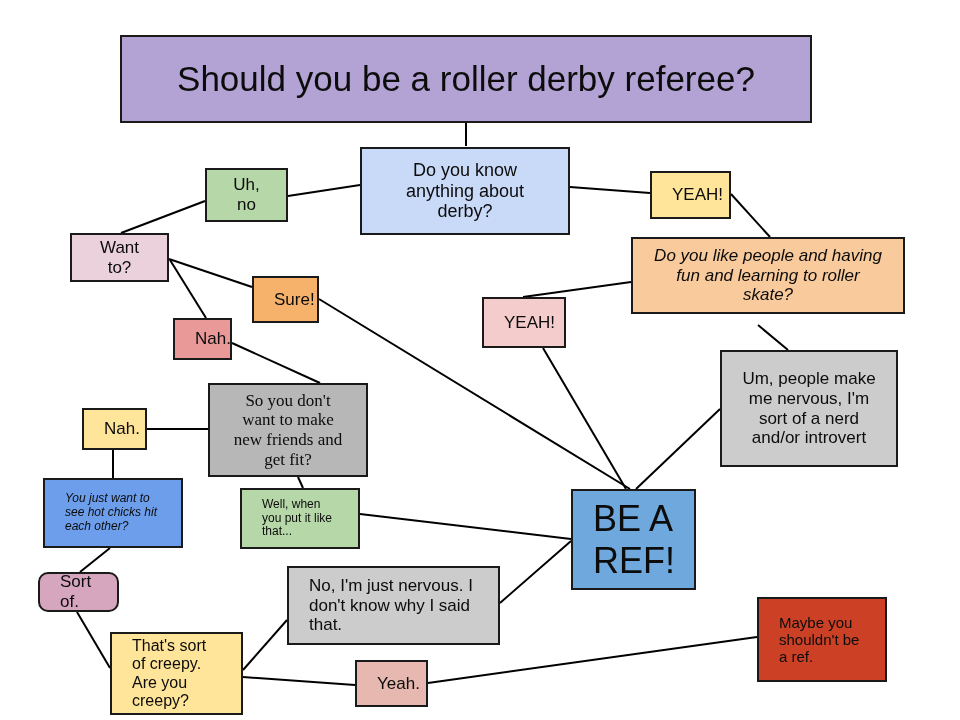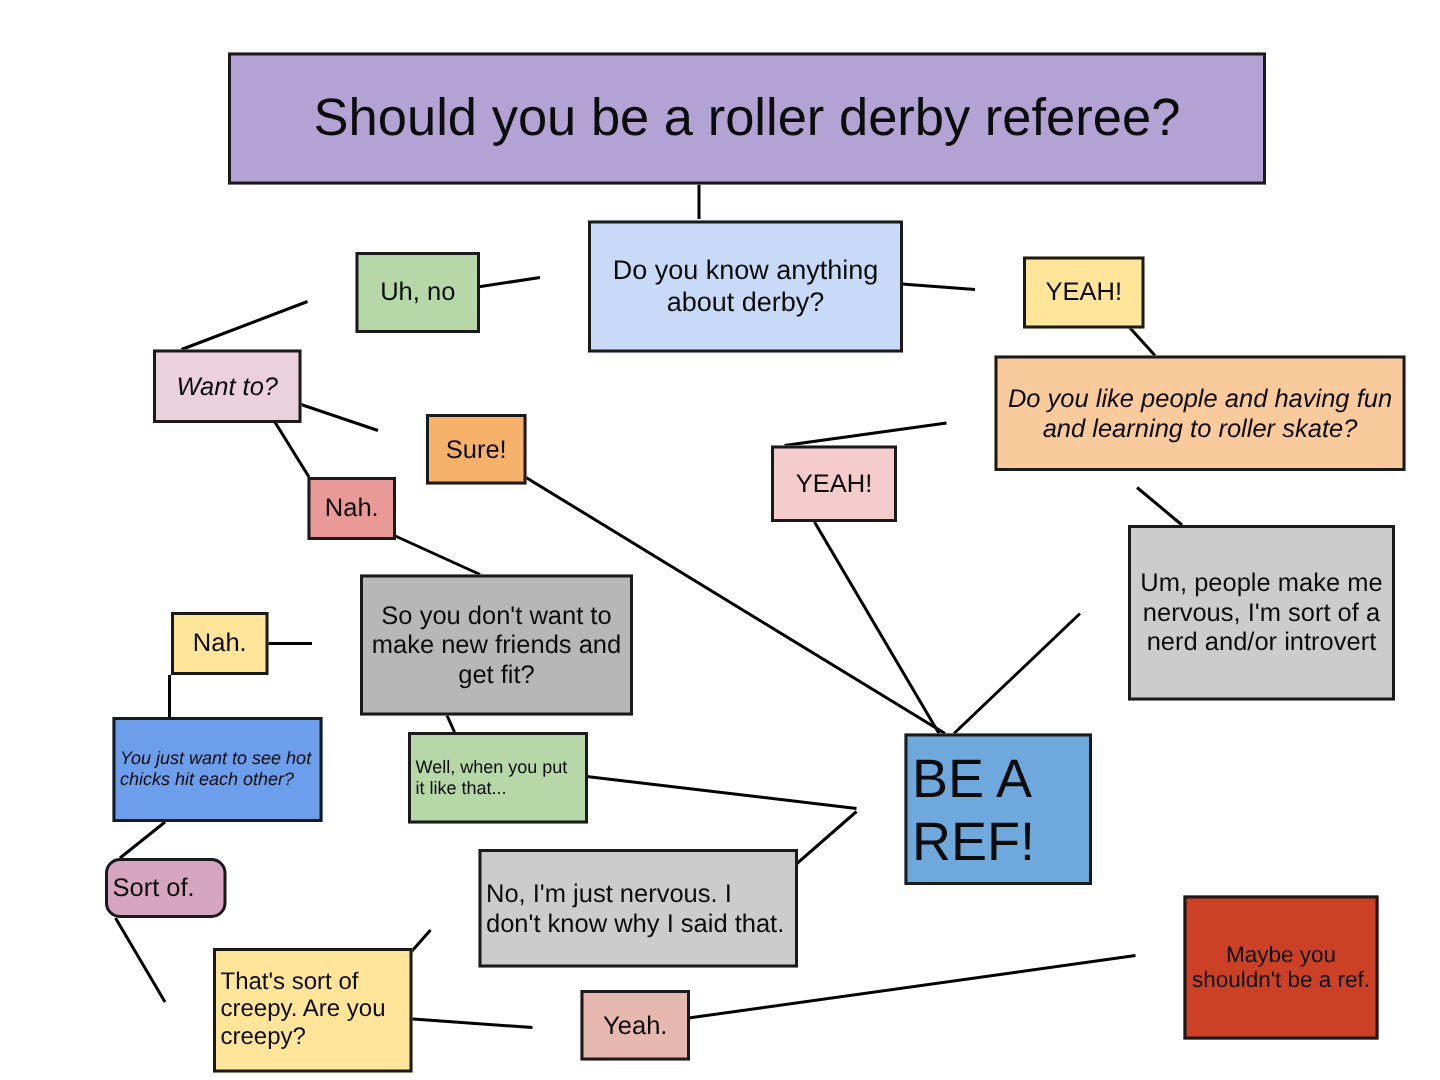--- a/index.html
+++ b/index.html
@@ -21,25 +21,24 @@
     top: 0;
     width: 960px;
     height: 720px;
   }
   .node {
     position: absolute;
     box-sizing: border-box;
     border: 2px solid #1d4ed8;
     display: flex;
     align-items: center;
-    padding: 2px 3px;
+    padding: 2px 20px;
     color: #0c0c0c;
     line-height: 1.15;
     letter-spacing: 0;
-    margin-left: 32px;
   }
   .node span {
     display: block;
     width: 100%;
   }
 </style>
 </head>
 <body>
 
 <div class="canvas">
@@ -76,36 +75,36 @@
     </div>
     <div class="node" style="left: 205px; top: 168px; width: 83px; height: 54px; background: rgb(182, 215, 168); font-size: 17px; text-align: center; justify-content: center; border-color: rgb(26, 26, 26);">
       <span>Uh, no</span>
     </div>
     <div class="node" style="left: 650px; top: 171px; width: 81px; height: 48px; background: rgb(255, 229, 153); font-size: 17px; text-align: center; justify-content: center; border-color: rgb(26, 26, 26);">
       <span>YEAH!</span>
     </div>
     <div class="node" style="left: 631px; top: 237px; width: 274px; height: 77px; background: rgb(249, 203, 156); font-size: 17px; text-align: center; justify-content: center; border-color: rgb(26, 26, 26); font-style: italic;">
       <span>Do you like people and having fun and learning to roller skate?</span>
     </div>
-    <div class="node" style="left: 70px; top: 233px; width: 99px; height: 49px; background: rgb(234, 209, 220); font-size: 17px; text-align: center; justify-content: center; border-color: rgb(26, 26, 26); font-style: italic;">
+    <div class="node" style="left: 70px; top: 233px; width: 99px; height: 49px; background: rgb(234, 209, 220); font-size: 17px; text-align: center; justify-content: center; border-color: rgb(26, 26, 26);">
       <span>Want to?</span>
     </div>
     <div class="node" style="left: 252px; top: 276px; width: 67px; height: 47px; background: rgb(246, 178, 107); font-size: 17px; text-align: center; justify-content: center; border-color: rgb(26, 26, 26);">
       <span>Sure!</span>
     </div>
     <div class="node" style="left: 173px; top: 318px; width: 59px; height: 42px; background: rgb(234, 153, 153); font-size: 17px; text-align: center; justify-content: center; border-color: rgb(26, 26, 26);">
       <span>Nah.</span>
     </div>
     <div class="node" style="left: 482px; top: 297px; width: 84px; height: 51px; background: rgb(244, 204, 204); font-size: 17px; text-align: center; justify-content: center; border-color: rgb(26, 26, 26);">
       <span>YEAH!</span>
     </div>
     <div class="node" style="left: 720px; top: 350px; width: 178px; height: 117px; background: rgb(204, 204, 204); font-size: 17px; text-align: center; justify-content: center; border-color: rgb(26, 26, 26);">
       <span>Um, people make me nervous, I'm sort of a nerd and/or introvert</span>
     </div>
-    <div class="node" style="left: 208px; top: 383px; width: 182px; height: 94px; background: rgb(183, 183, 183); font-size: 17px; text-align: center; justify-content: center; border-color: rgb(26, 26, 26);">
+    <div class="node" style="left: 208px; top: 383px; width: 160px; height: 94px; background: rgb(183, 183, 183); font-size: 17px; text-align: center; justify-content: center; border-color: rgb(26, 26, 26); font-family: Liberation Serif, serif;">
       <span>So you don't want to make new friends and get fit?</span>
     </div>
     <div class="node" style="left: 82px; top: 408px; width: 65px; height: 42px; background: rgb(255, 229, 153); font-size: 17px; text-align: center; justify-content: center; border-color: rgb(26, 26, 26);">
       <span>Nah.</span>
     </div>
     <div class="node" style="left: 43px; top: 478px; width: 140px; height: 70px; background: rgb(109, 158, 235); font-size: 12px; text-align: left; justify-content: flex-start; border-color: rgb(26, 26, 26); font-style: italic;">
       <span>You just want to see hot chicks hit each other?</span>
     </div>
     <div class="node" style="left: 240px; top: 488px; width: 120px; height: 61px; background: rgb(182, 215, 168); font-size: 12px; text-align: left; justify-content: center; border-color: rgb(26, 26, 26);">
       <span>Well, when you put it like that...</span>
@@ -118,16 +117,16 @@
     </div>
     <div class="node" style="left: 38px; top: 572px; width: 81px; height: 40px; background: rgb(213, 166, 189); font-size: 17px; text-align: left; justify-content: flex-start; border-color: rgb(26, 26, 26); border-radius: 10px;">
       <span>Sort of.</span>
     </div>
     <div class="node" style="left: 110px; top: 632px; width: 133px; height: 83px; background: rgb(255, 229, 153); font-size: 16px; text-align: left; justify-content: flex-start; border-color: rgb(26, 26, 26);">
       <span>That's sort of creepy. Are you creepy?</span>
     </div>
     <div class="node" style="left: 355px; top: 660px; width: 73px; height: 47px; background: rgb(230, 184, 175); font-size: 17px; text-align: center; justify-content: center; border-color: rgb(26, 26, 26);">
       <span>Yeah.</span>
     </div>
-    <div class="node" style="left: 757px; top: 597px; width: 130px; height: 96px; background: rgb(204, 65, 37); font-size: 15px; text-align: center; justify-content: center; border-color: rgb(26, 26, 26);">
+    <div class="node" style="left: 757px; top: 597px; width: 130px; height: 85px; background: rgb(204, 65, 37); font-size: 15px; text-align: left; justify-content: center; border-color: rgb(26, 26, 26);">
       <span>Maybe you shouldn't be a ref.</span>
     </div>
   </div>
 
 </body></html>

